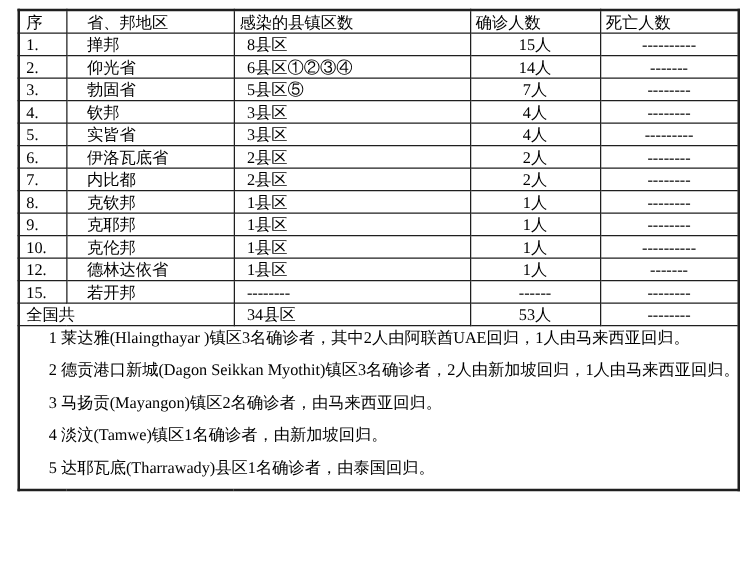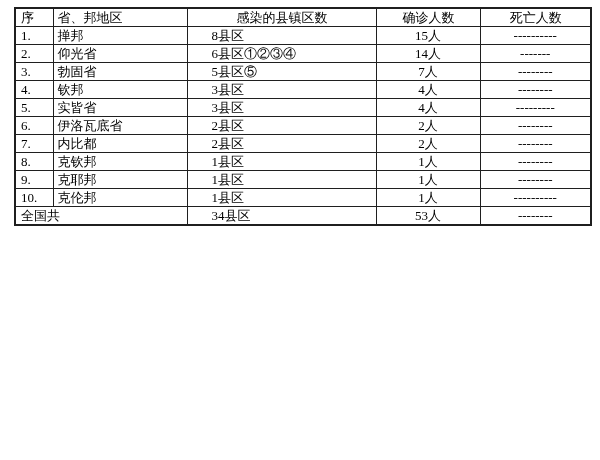--- a/index.html
+++ b/index.html
@@ -37,26 +37,26 @@
     height: 17px;
     line-height: 16px;
     padding: 0 3px;
     white-space: nowrap;
     overflow: hidden;
     text-align: left;
     vertical-align: middle;
   }
   
   table.case-table th.h1, table.case-table td.c1 { padding-left: 5px; }
-  table.case-table th.h2, table.case-table td.c2 { padding-left: 4px; margin-left: 20px; }
-  table.case-table th.h3, table.case-table td.c3 { padding-left: 24px; }
+  table.case-table th.h2, table.case-table td.c2 { padding-left: 16px; margin-left: 20px; }
+  table.case-table th.h3, table.case-table td.c3 { padding-left: 10px; }
   table.case-table th.h4, table.case-table td.c4 { text-align: center; }
   table.case-table th.h5, table.case-table td.c5 { text-align: center; }
-  table.case-table th.h3 { padding-left: 4px; text-align: center; }
-  table.case-table th.h4, table.case-table th.h5 { text-align: center; padding-left: 4px; }
+  table.case-table th.h3 { padding-left: 4px; }
+  table.case-table th.h4, table.case-table th.h5 { text-align: left; padding-left: 4px; }
   
   td.total-label { padding-left: 26px; }
   td.total-districts { padding-left: 2px; }
   
   td.fnotes-cell {
     height: 136px;
     vertical-align: top;
     padding: 7px 6px 0 0;
     white-space: normal;
   }
@@ -155,24 +155,48 @@
             <td class="c4">1人</td>
             <td class="c5">--------</td>
           </tr>
           <tr>
             <td class="c1">10.</td>
             <td class="c2">克伦邦</td>
             <td class="c3">1县区</td>
             <td class="c4">1人</td>
             <td class="c5">----------</td>
           </tr>
+          <tr>
+            <td class="c1">12.</td>
+            <td class="c2">德林达依省</td>
+            <td class="c3">1县区</td>
+            <td class="c4">1人</td>
+            <td class="c5">-------</td>
+          </tr>
+          <tr>
+            <td class="c1">15.</td>
+            <td class="c2">若开邦</td>
+            <td class="c3">--------</td>
+            <td class="c4">------</td>
+            <td class="c5">--------</td>
+          </tr>
         </tbody>
       <tbody>
         <tr>
           <td class="c1 total-label" colspan="2">全国共</td>
           <td class="c3 total-districts">34县区</td>
           <td class="c4">53人</td>
           <td class="c5">--------</td>
         </tr>
+        <tr>
+          <td class="fnotes-cell" colspan="5">
+
+          <p class="footnote">1 莱达雅(Hlaingthayar )镇区3名确诊者，其中2人由阿联酋UAE回归，1人由马来西亚回归。</p>
+              <p class="footnote">2 德贡港口新城(Dagon Seikkan Myothit)镇区3名确诊者，2人由新加坡回归，1人由马来西亚回归。</p>
+              <p class="footnote">3 马扬贡(Mayangon)镇区2名确诊者，由马来西亚回归。</p>
+              <p class="footnote">4 淡汶(Tamwe)镇区1名确诊者，由新加坡回归。</p>
+              <p class="footnote">5 达耶瓦底(Tharrawady)县区1名确诊者，由泰国回归。</p>
+            </td>
+        </tr>
       </tbody>
     </table>
   </div>
 </div>
 
 </body></html>

